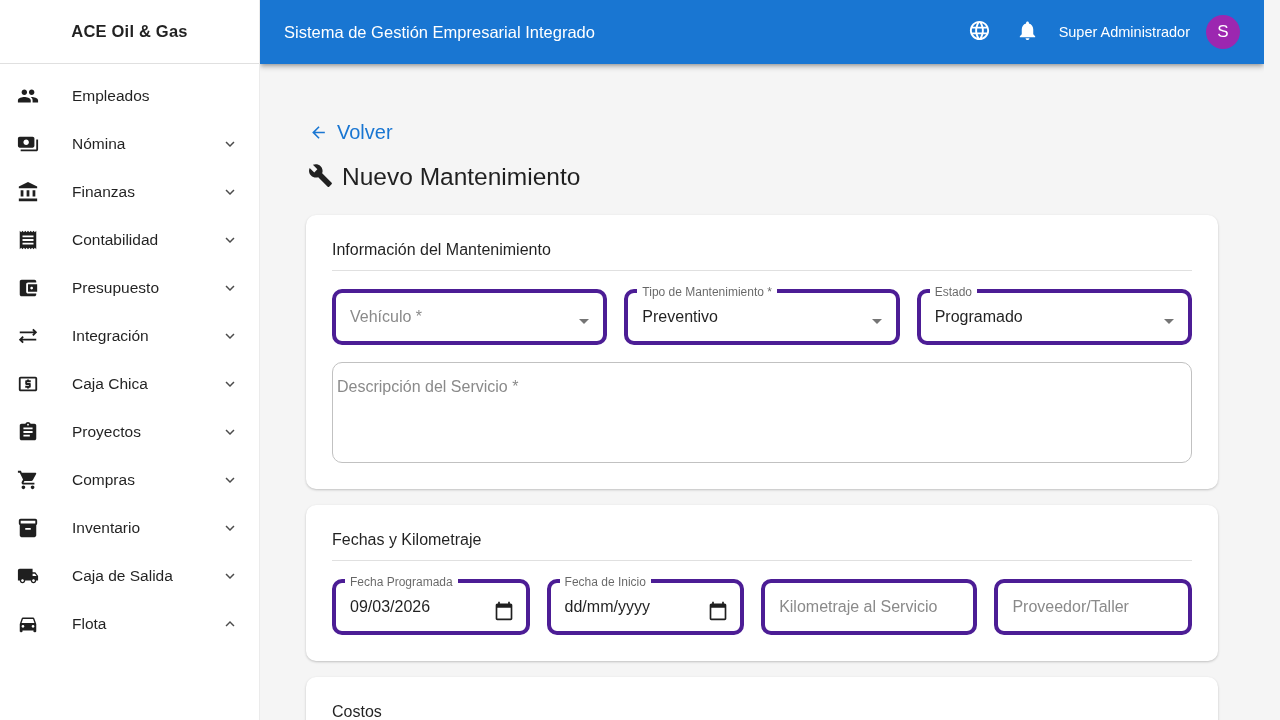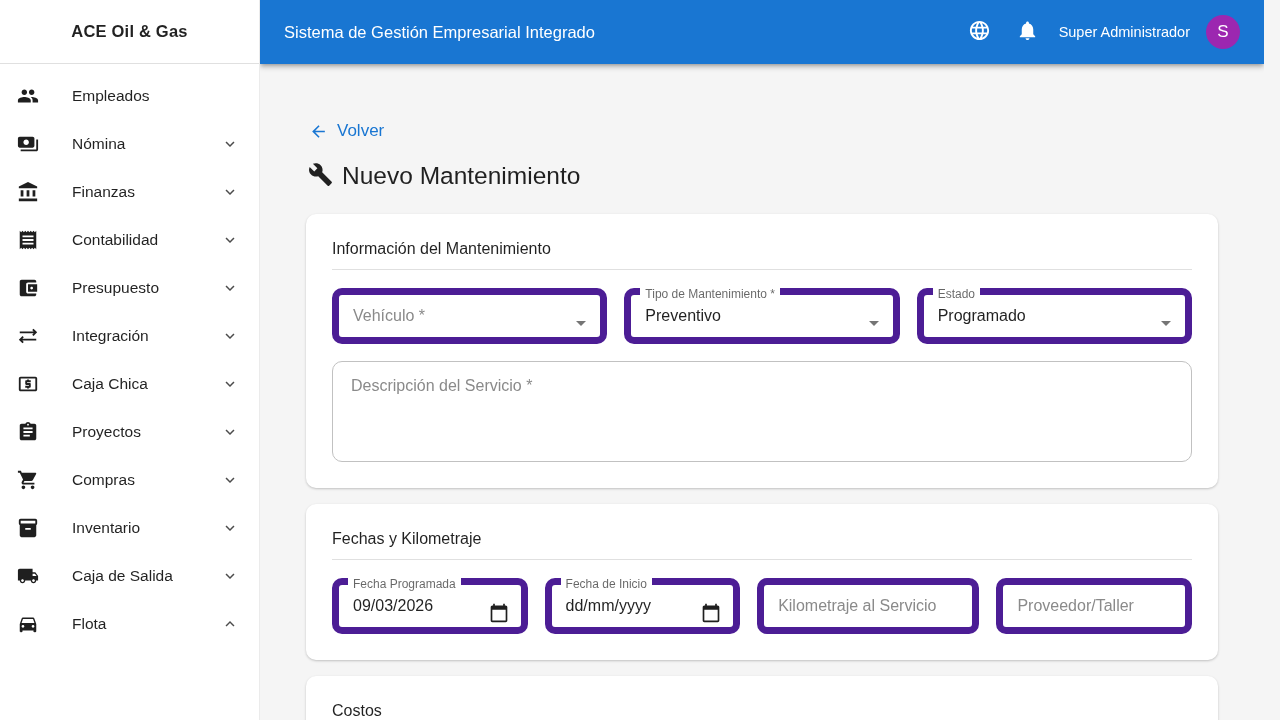--- a/index.html
+++ b/index.html
@@ -55,21 +55,21 @@
     width: 34px; height: 34px; border-radius: 50%;
     background: var(--avatar, #9c27b0); color: #fff;
     display: flex; align-items: center; justify-content: center;
     font-size: 17px; cursor: pointer;
   }
 
   
   .content { flex: 1; overflow: hidden; padding: 57px 46px 0 46px; background: #f5f5f5; }
   .back-link {
     display: inline-flex; align-items: center; gap: 9px;
-    color: var(--accent, #1976d2); font-size: 17px; text-decoration: none; cursor: pointer;
+    color: var(--accent, #1976d2); font-size: 20px; text-decoration: none; cursor: pointer;
     margin-left: 3px;
   }
   .back-link svg { width: 19px; height: 19px; fill: var(--accent, #1976d2); }
   .page-title {
     display: flex; align-items: flex-start; gap: 9px;
     font-size: 24.5px; font-weight: 400; color: rgba(0,0,0,0.87);
     margin-top: 17px; margin-bottom: 24px; margin-left: 2px;
   }
   .page-title svg { width: 25px; height: 25px; fill: #212121; }
 
@@ -80,41 +80,41 @@
   }
   .card-title { font-size: 16px; font-weight: 400; color: rgba(0,0,0,0.87); }
   .card-divider { border: none; border-top: 1px solid rgba(0,0,0,0.12); margin: 11px 0 0 0; }
 
   .field-row { display: grid; gap: 17px; margin-top: 18px; }
   .cols-3 { grid-template-columns: 1fr 1fr 1fr; }
   .cols-4 { grid-template-columns: 1fr 1fr 1fr 1fr; }
 
   .field {
     position: relative; height: 56px;
-    border: 7px solid #4c1d95; border-radius: 10px;
+    border: 4px solid #4c1d95; border-radius: 10px;
     display: flex; align-items: center; padding: 0 36px 0 14px;
     background: #fff; cursor: text;
   }
   .field.select { cursor: pointer; }
   .float-label {
     position: absolute; top: -8px; left: 9px;
     background: #fff; padding: 0 5px;
     font-size: 12px; color: rgba(0,0,0,0.6); line-height: 14px; white-space: nowrap;
   }
   .field-value { font-size: 16px; color: rgba(0,0,0,0.87); white-space: nowrap; overflow: hidden; }
   .field-placeholder { font-size: 16px; color: #8a8a8a; white-space: nowrap; overflow: hidden; }
   .caret { position: absolute; right: 7px; top: 16px; }
   .caret svg { width: 24px; height: 24px; fill: rgba(0,0,0,0.54); }
   .cal-icon { position: absolute; right: 12px; top: 18px; }
   .cal-icon svg { width: 20px; height: 20px; fill: #1f1f1f; }
 
   .textarea-field {
     position: relative; height: 101px; margin-top: 17px;
     border: 1px solid #c1c1c1; border-radius: 10px;
-    padding: 15px 18px; background: #fff; cursor: text;
+    padding: 15px 4px; background: #fff; cursor: text;
   }
   .card-costs { padding-bottom: 60px; }
 </style>
 </head>
 <body>
 
 <div class="app">
 
   <aside class="sidebar">
     <div class="sidebar-header">

